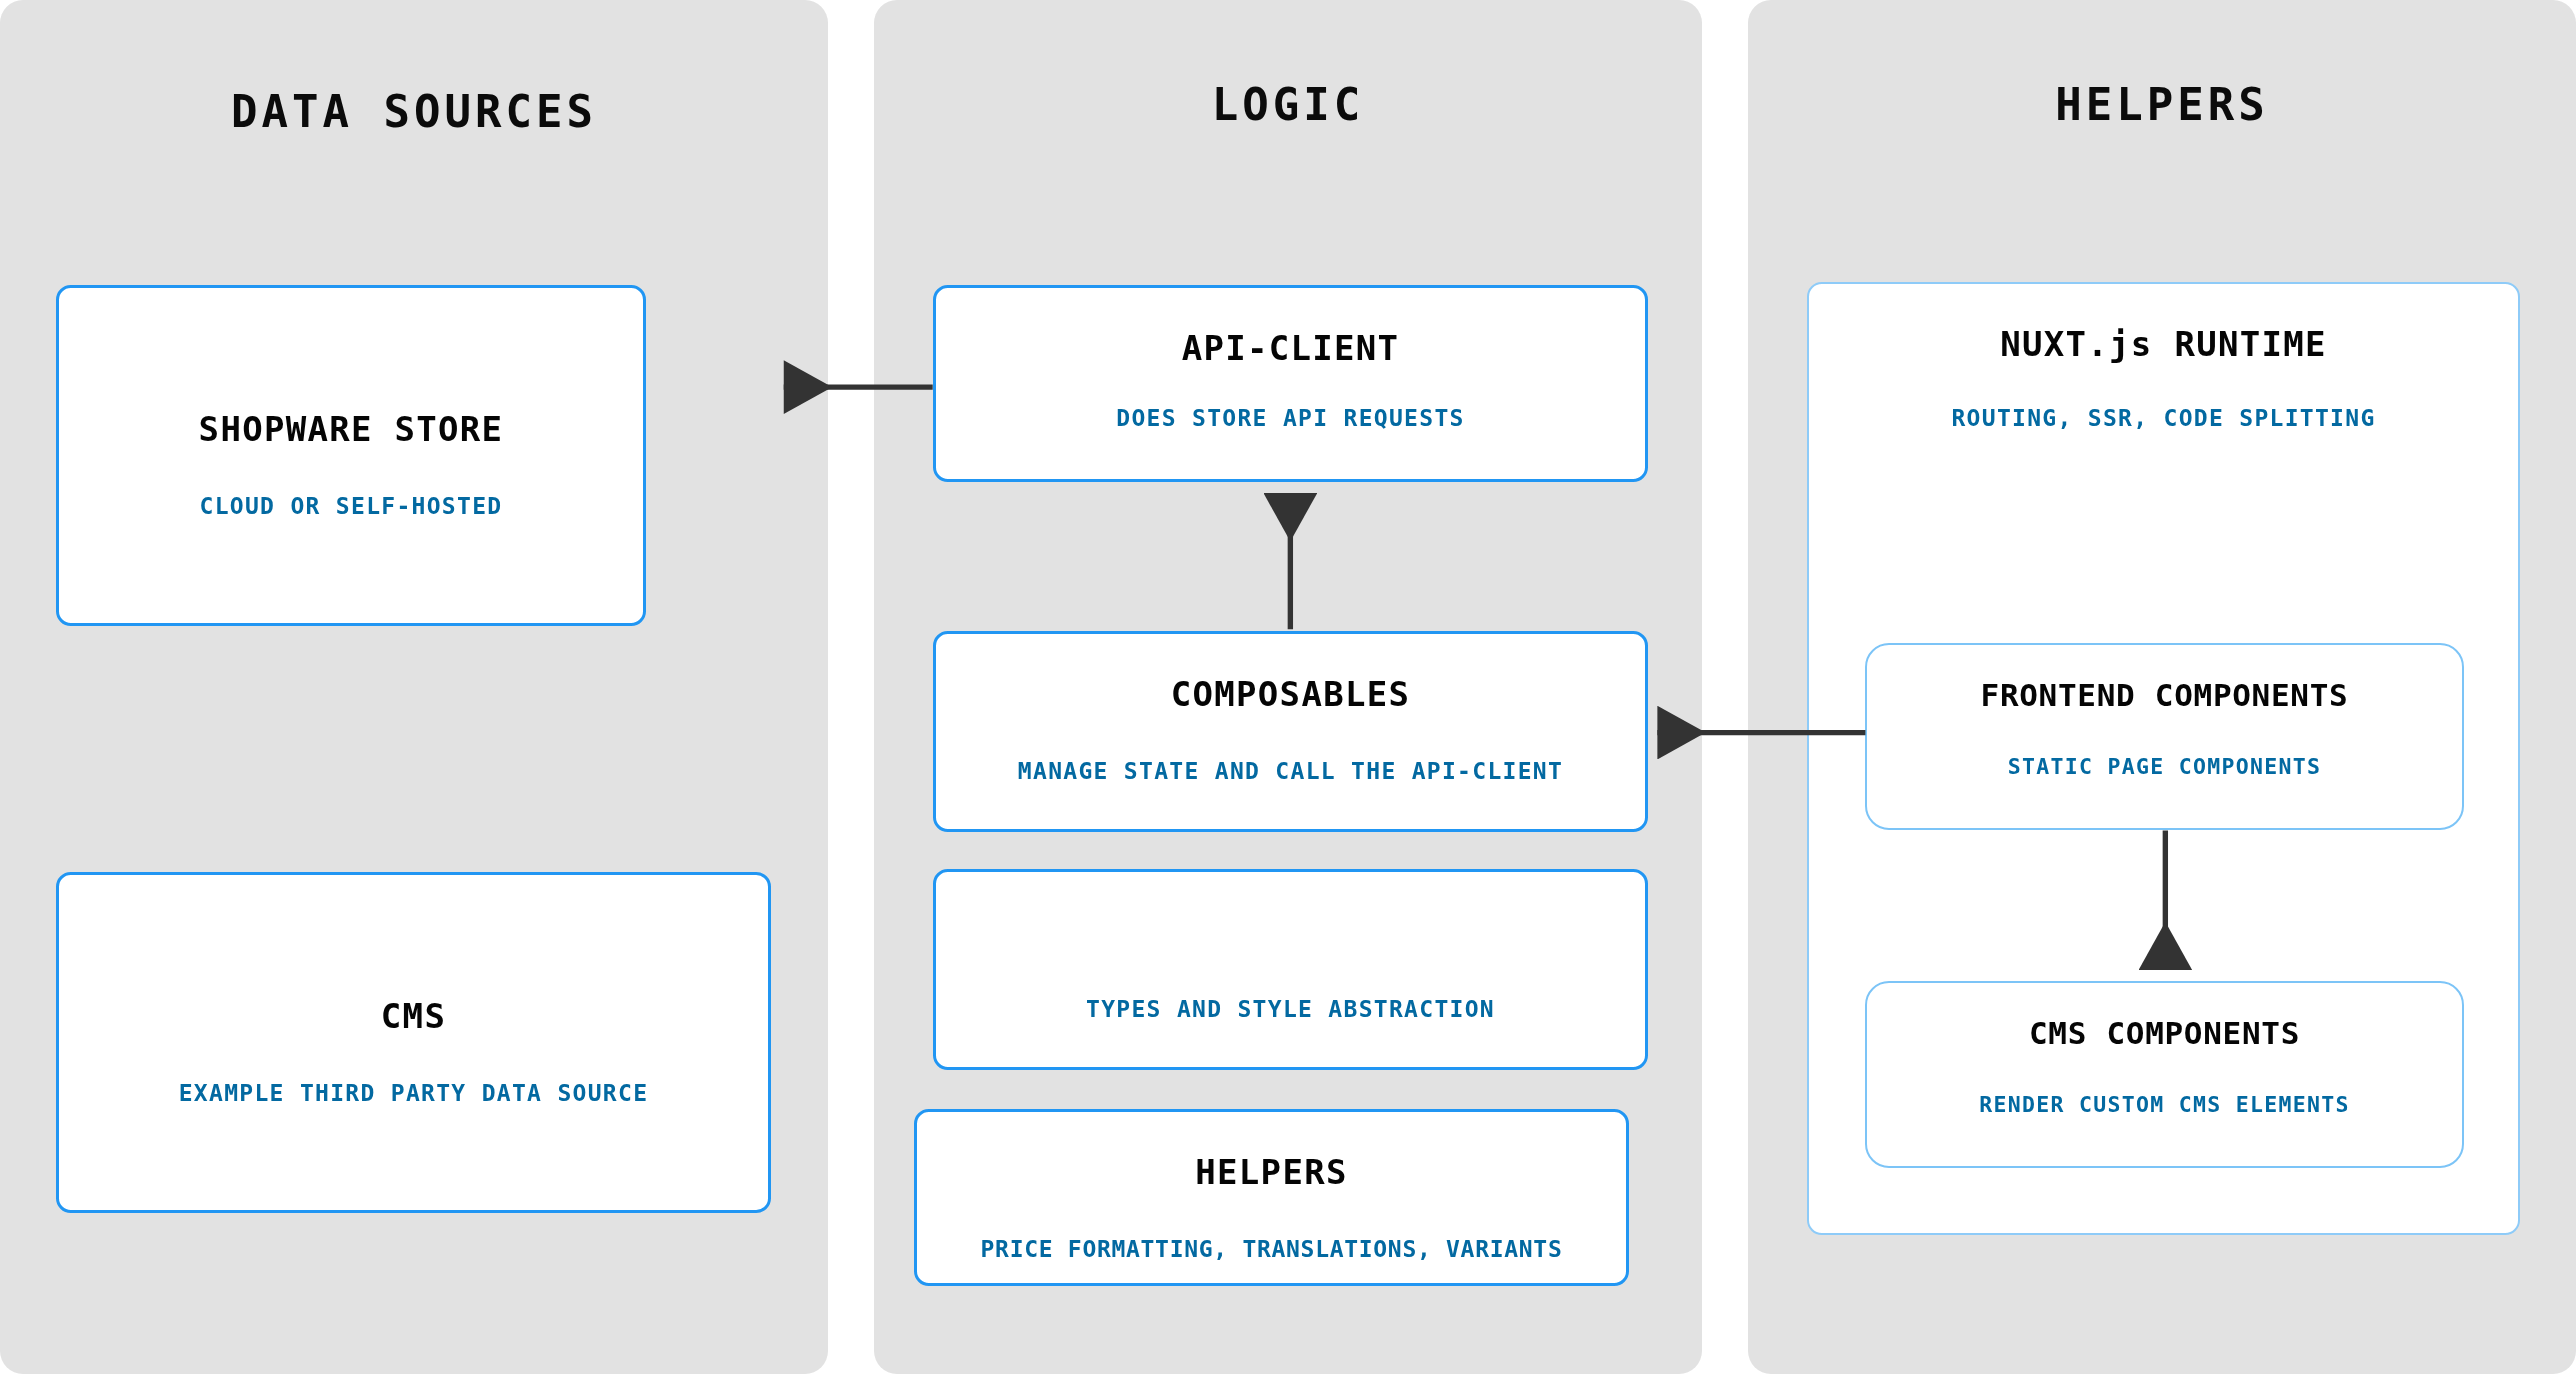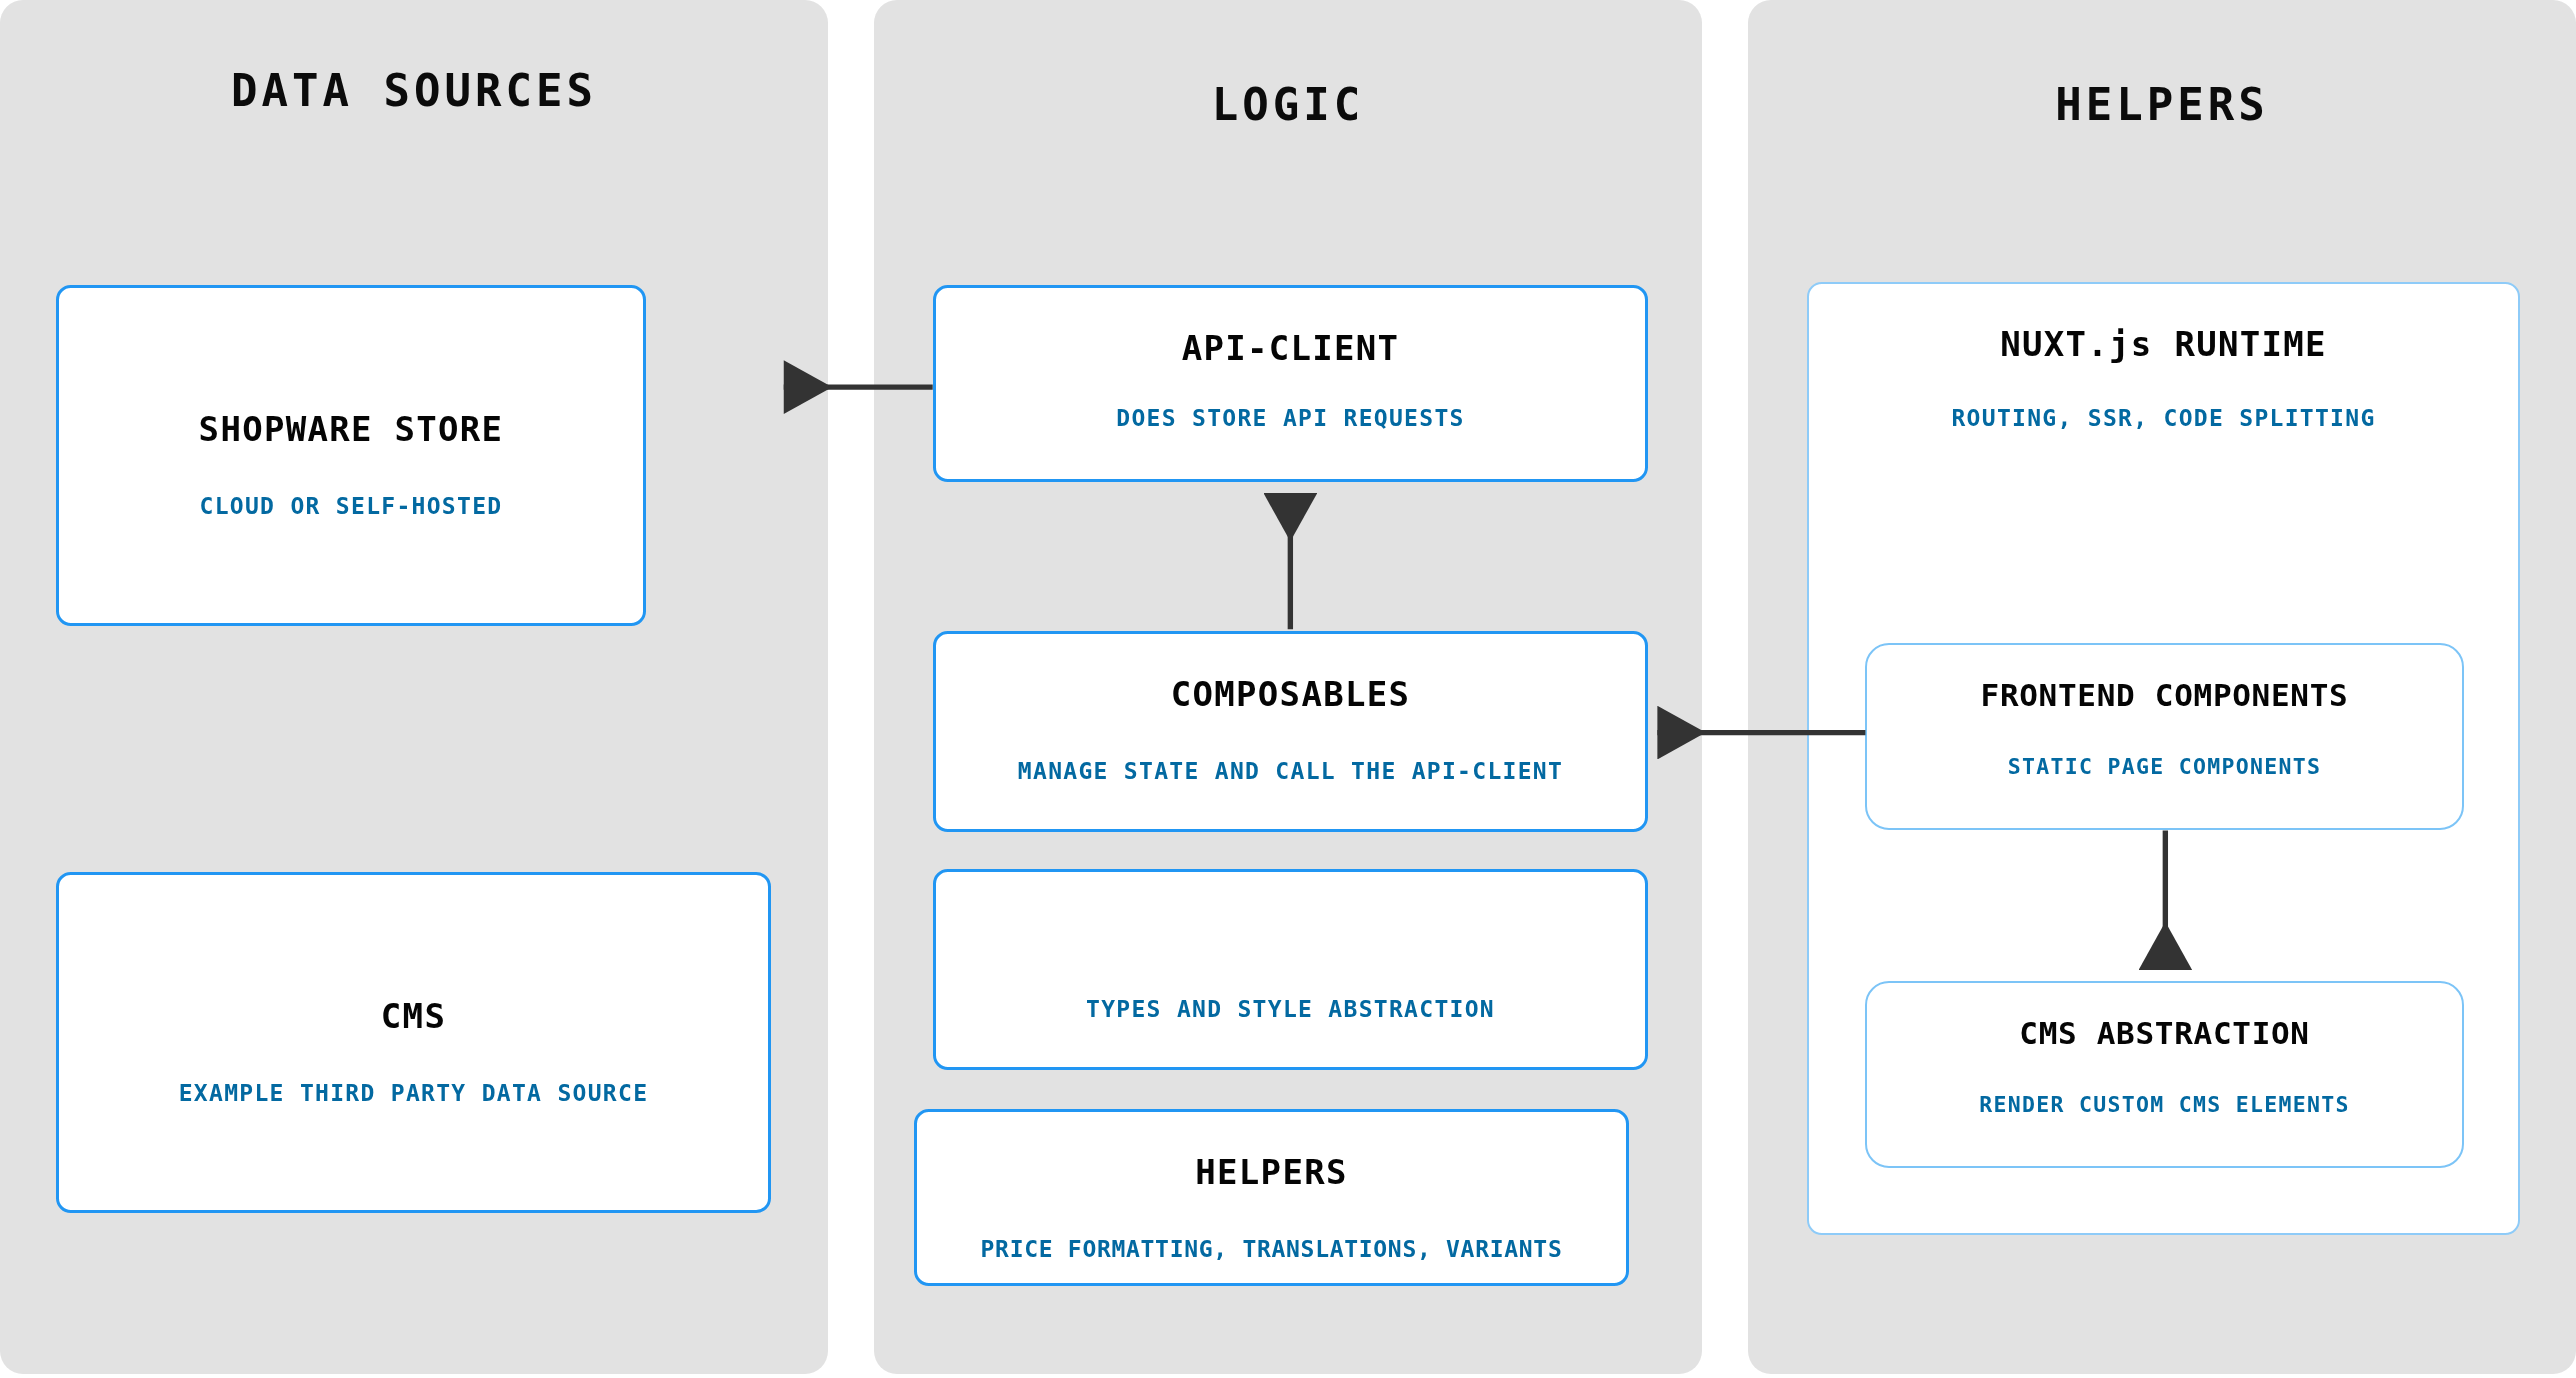--- a/index.html
+++ b/index.html
@@ -24,21 +24,21 @@
     color:#0369a1;white-space:nowrap;}
 
   svg.edges{position:absolute;left:0;top:0;width:2576px;height:1378px;overflow:visible;pointer-events:none;}
 </style>
 </head>
 <body>
 
 <div id="stage">
 
   <div class="panel" style="left:0px;top:0px;width:828px;height:1374px;"></div>
-  <div class="panel-title" style="top:65px;left:0px;width:828px;">DATA SOURCES</div>
+  <div class="panel-title" style="top:86px;left:0px;width:828px;">DATA SOURCES</div>
 
   <div class="card" style="left:56px;top:285px;width:590px;height:341px;">
     <div class="card-title" style="top:121px;font-size:34px;letter-spacing:1.3px;">SHOPWARE STORE</div>
     <div class="card-sub" style="top:205px;font-size:23px;letter-spacing:1.3px;">CLOUD OR SELF-HOSTED</div>
   </div>
 
   <div class="card" style="left:56px;top:872px;width:715px;height:341px;">
     <div class="card-title" style="top:121px;font-size:34px;letter-spacing:1.3px;">CMS</div>
     <div class="card-sub" style="top:205px;font-size:23px;letter-spacing:1.3px;">EXAMPLE THIRD PARTY DATA SOURCE</div>
   </div>
@@ -72,21 +72,21 @@
     <div class="card-title" style="top:40px;font-size:34px;letter-spacing:1.3px;">NUXT.js RUNTIME</div>
     <div class="card-sub" style="top:121px;font-size:23px;letter-spacing:1.3px;">ROUTING, SSR, CODE SPLITTING</div>
   </div>
 
   <div class="card sub" style="left:1865px;top:643px;width:599px;height:187px;">
     <div class="card-title" style="top:32px;font-size:31px;letter-spacing:0.7px;">FRONTEND COMPONENTS</div>
     <div class="card-sub" style="top:109px;font-size:21.5px;letter-spacing:1.3px;">STATIC PAGE COMPONENTS</div>
   </div>
 
   <div class="card sub" style="left:1865px;top:981px;width:599px;height:187px;">
-    <div class="card-title" style="top:32px;font-size:31px;letter-spacing:0.7px;">CMS ABSTRACTION</div>
+    <div class="card-title" style="top:32px;font-size:31px;letter-spacing:0.7px;">CMS COMPONENTS</div>
     <div class="card-sub" style="top:109px;font-size:21.5px;letter-spacing:1.3px;">RENDER CUSTOM CMS ELEMENTS</div>
   </div>
 
   <svg class="edges" viewBox="0 0 3839 2054" preserveAspectRatio="none">
     <defs>
       <marker id="ah-left" markerWidth="10" markerHeight="10" refX="9" refY="5" orient="auto" markerUnits="strokeWidth">
         <path d="M9,0 L9,10 L0,5 z" fill="#333333"></path>
       </marker>
       <marker id="ah-up" markerWidth="10" markerHeight="10" refX="9" refY="5" orient="auto" markerUnits="strokeWidth">
         <path d="M9,0 L9,10 L0,5 z" fill="#333333"></path>

